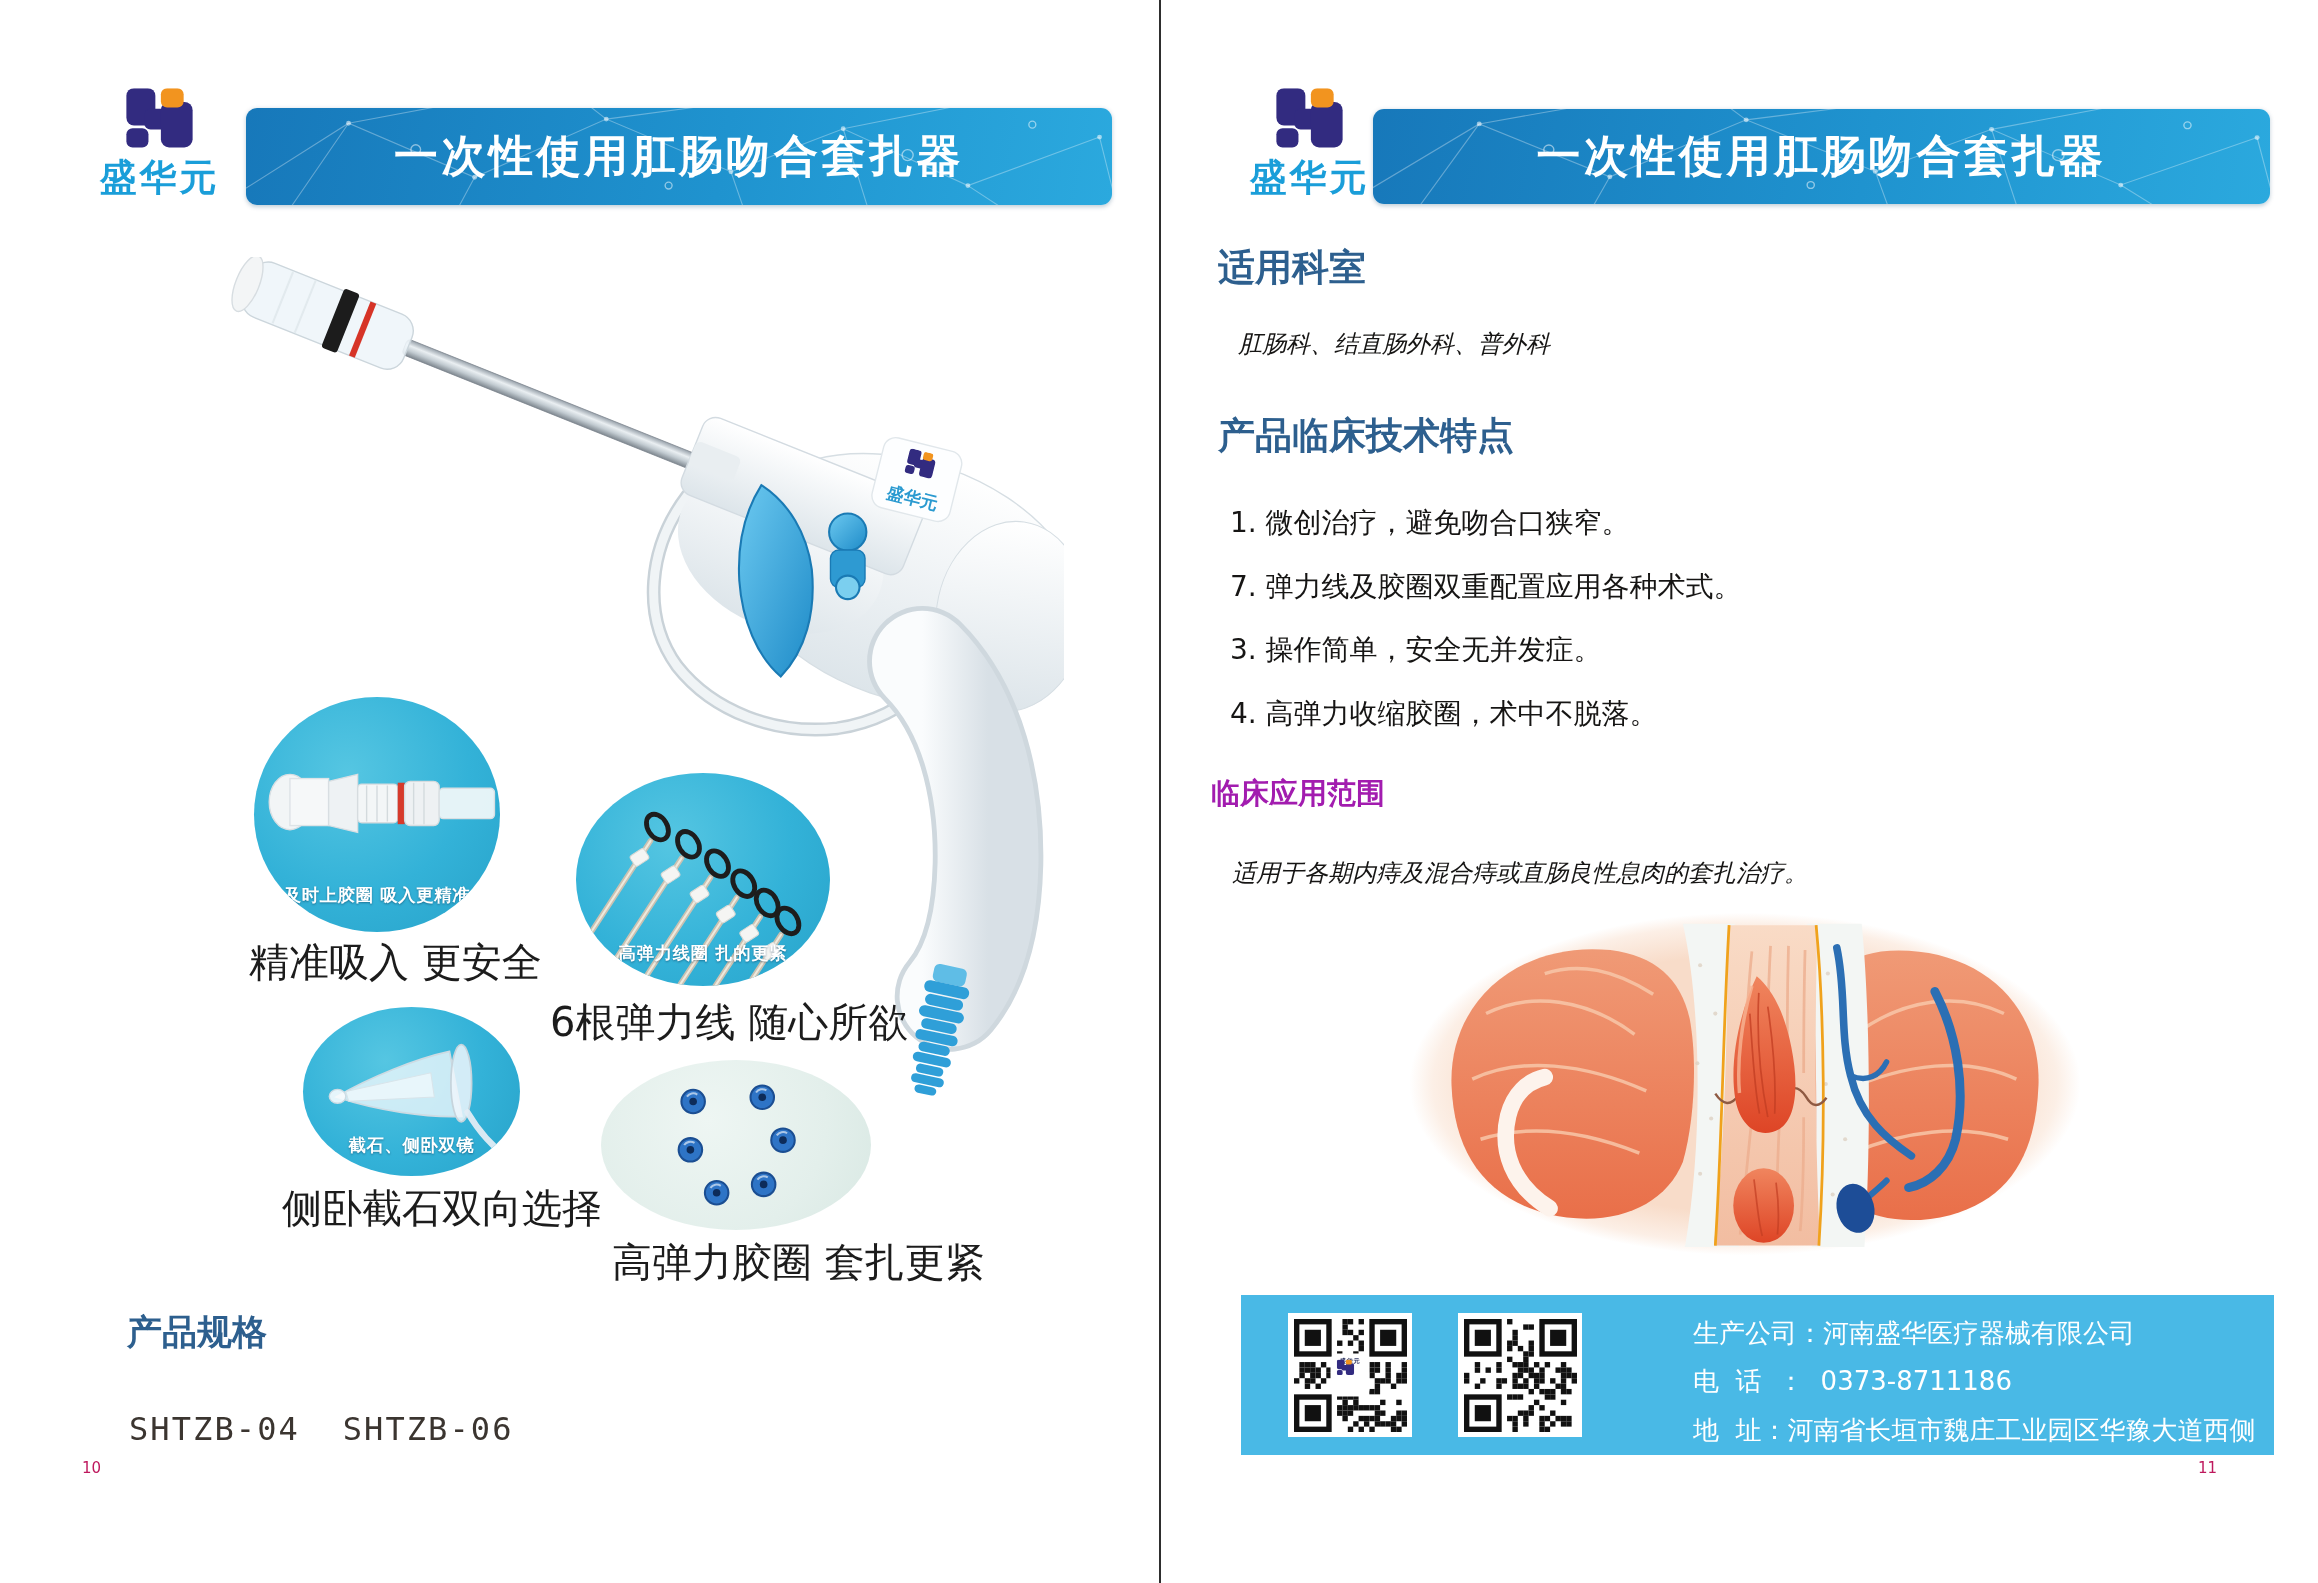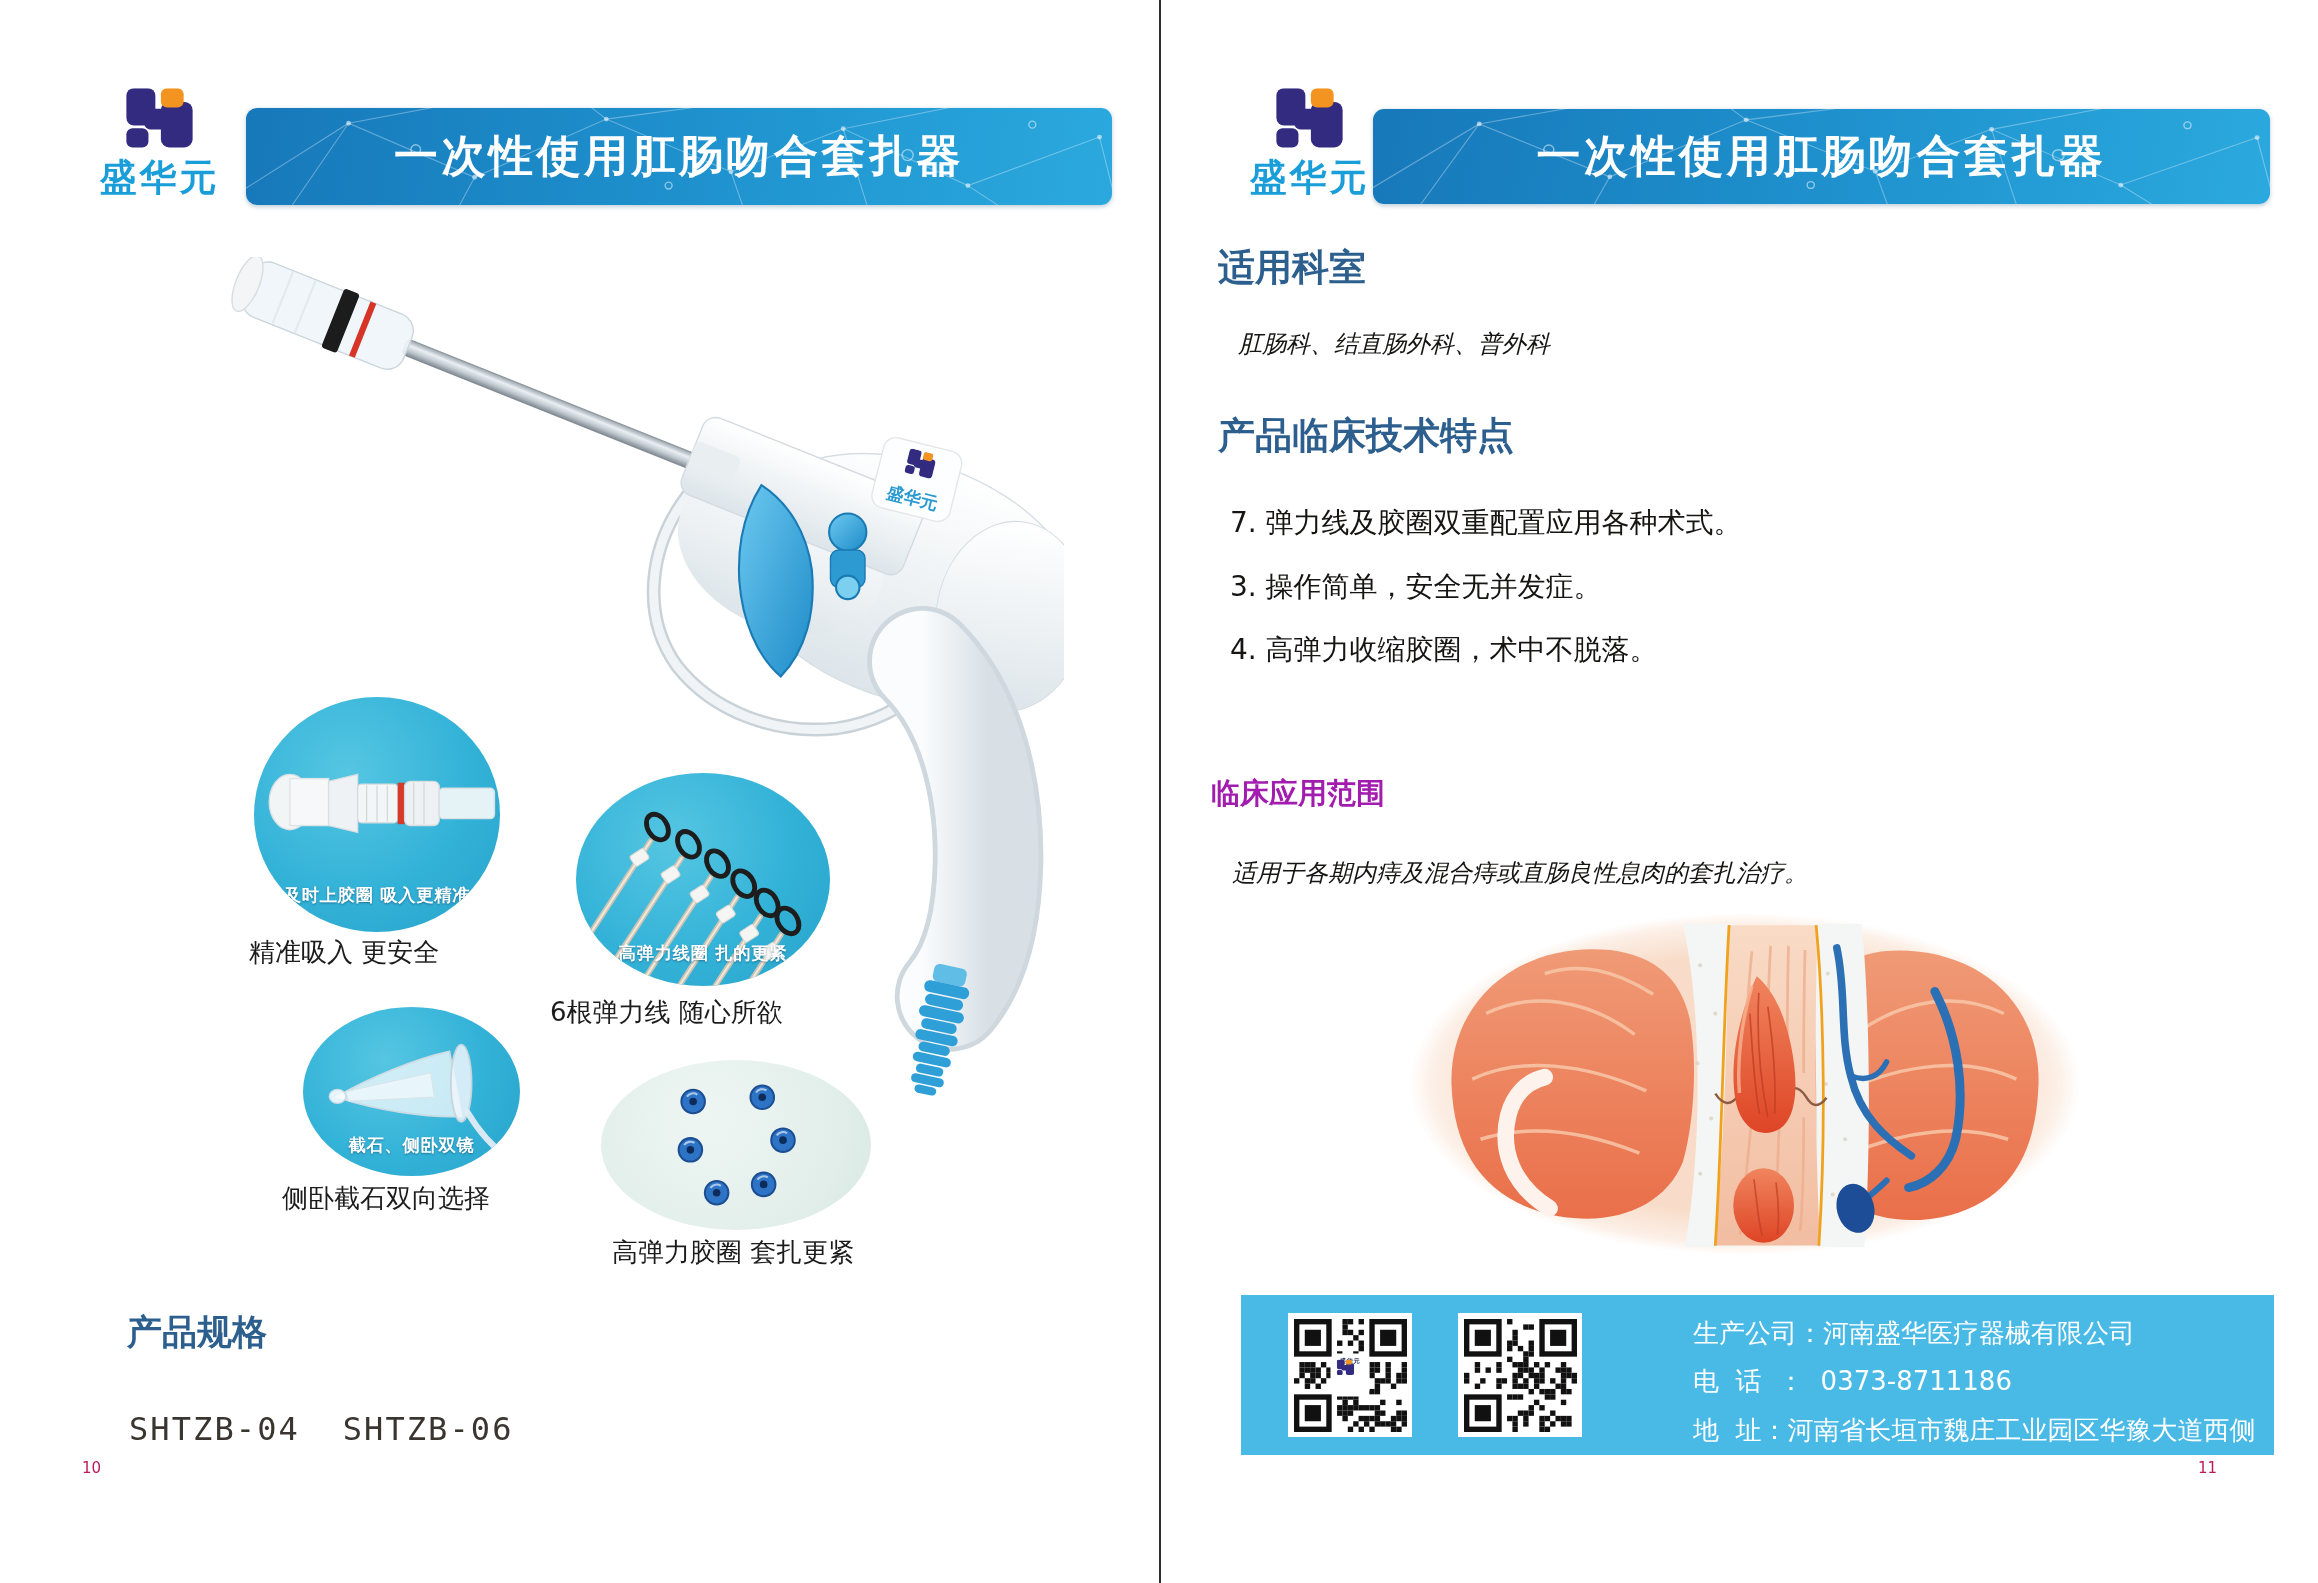--- a/index.html
+++ b/index.html
@@ -28,21 +28,21 @@
   .body-text{font-size:24px;color:#161514;white-space:nowrap;font-style:italic;}
   .feature-item{font-size:28px;color:#161514;line-height:1.2;margin-bottom:30px;white-space:nowrap;}
 
   
   .inset{border-radius:50%;overflow:hidden;}
   .inset-blue{background:radial-gradient(circle at 38% 32%,#55c6e2 0%,#33b2d8 55%,#27a2c9 100%);}
   .inset-pale{background:radial-gradient(circle at 40% 35%,#eef6f3 0%,#e3efeb 60%,#d8e8e3 100%);}
   .inset svg{position:absolute;left:0;top:0;}
   .inset-label{position:absolute;left:0;width:100%;text-align:center;color:#ffffff;font-weight:bold;
                font-size:17.3px;letter-spacing:0.7px;text-shadow:0 0.7px 2.1px rgba(0,40,70,.45);white-space:nowrap;}
-  .caption{font-size:26px;font-weight:500;color:#1c1c1c;white-space:nowrap;}
+  .caption{font-size:40px;font-weight:500;color:#1c1c1c;text-align:center;white-space:nowrap;}
 
   .models{font-family:"DejaVu Sans Mono",monospace;font-size:32px;color:#3b3530;letter-spacing:2.1px;white-space:pre;}
   .pagenum{font-size:15px;color:#be185d;}
 
   
   .contact-bar{background:#49b9e6;}
   .qr-tile{position:absolute;background:#ffffff;width:124px;height:124px;}
   .qr-tile svg{position:absolute;left:5.5px;top:5.5px;}
   .qr-logo{position:absolute;left:50%;top:50%;transform:translate(-50%,-50%);width:39px;height:43px;
            background:#ffffff;border-radius:7px;text-align:center;padding-top:2.8px;box-sizing:border-box;}
@@ -296,20 +296,21 @@
           <use href="#net"></use>
         </svg>
       <div class="banner-title">一次性使用肛肠吻合套扎器</div>
     </div>
 
     <div class="abs h-blue" style="left:57px;top:243px;">适用科室</div>
     <div class="abs body-text" style="left:77px;top:328px;">肛肠科、结直肠外科、普外科</div>
 
     <div class="abs h-blue" style="left:57px;top:411px;">产品临床技术特点</div>
     <div class="abs" style="left:69px;top:506px;">
+      <div class="feature-item">1. 微创治疗，避免吻合口狭窄。</div>
       <div class="feature-item">7. 弹力线及胶圈双重配置应用各种术式。</div>
       <div class="feature-item">3. 操作简单，安全无并发症。</div>
       <div class="feature-item">4. 高弹力收缩胶圈，术中不脱落。</div>
     </div>
 
     <div class="abs h-blue-sm" style="left:50px;top:774px;">临床应用范围</div>
     <div class="abs body-text" style="left:71px;top:857px;">适用于各期内痔及混合痔或直肠良性息肉的套扎治疗。</div>
 
     <svg class="abs" style="left:242px;top:910px;width:684px;height:348px;" viewBox="0 0 990 504">
       <defs>

